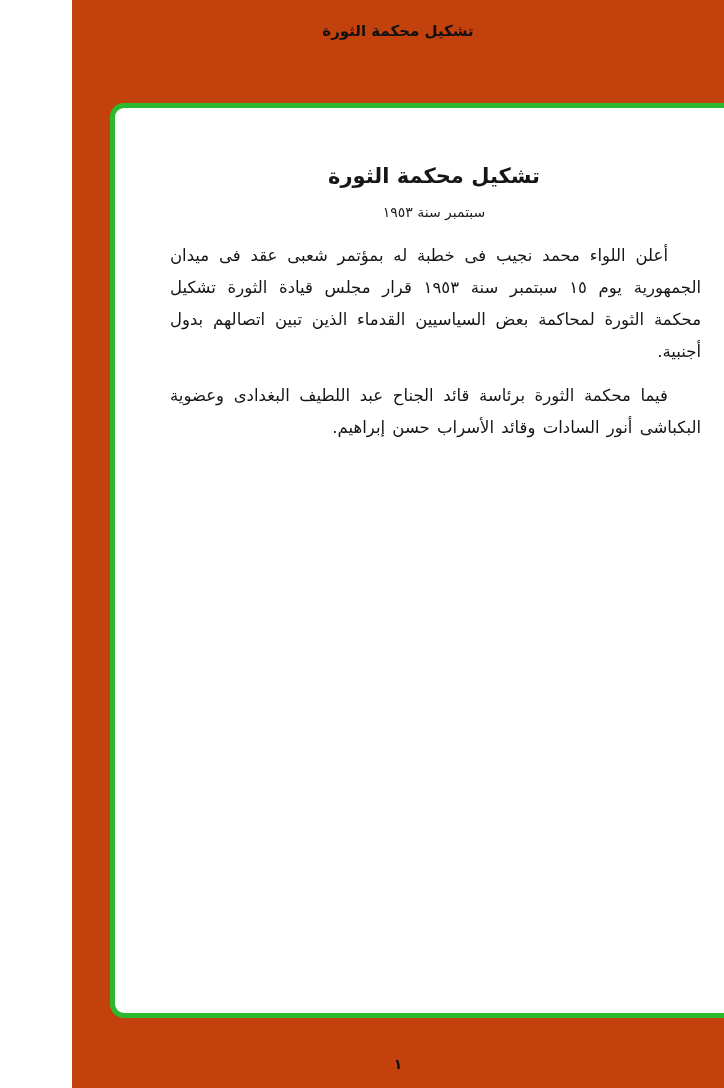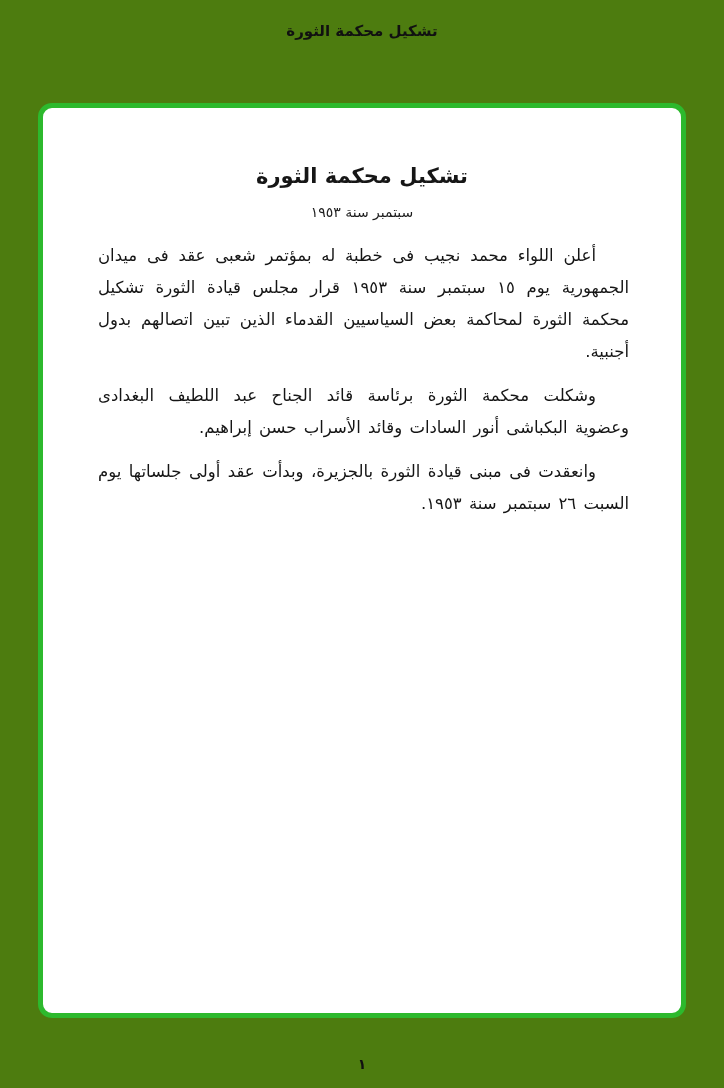--- a/index.html
+++ b/index.html
@@ -9,24 +9,24 @@
   }
   body {
     width: 724px;
     height: 1088px;
     position: relative;
     font-family: "DejaVu Sans", sans-serif;
     color: #1b1b1b;
     direction: rtl;
   }
   .page {
-    width: 724px;
+    width: 652px;
     height: 1088px;
     position: relative;
-    background: #4d7c0f;
+    background: #c2410c;
     overflow: hidden;
   }
   .header {
     position: absolute;
     top: 22px;
     left: 0;
     right: 0;
     text-align: center;
   }
   .header-title {
@@ -101,23 +101,22 @@
 
   <div class="green-frame">
     <div class="frame-inner">
 
       <div class="doc-title">تشكيل محكمة الثورة</div>
 
       <div class="doc-subtitle">سبتمبر سنة ١٩٥٣</div>
 
       <p class="para">أعلن اللواء محمد نجيب فى خطبة له بمؤتمر شعبى عقد فى ميدان الجمهورية يوم ١٥ سبتمبر سنة ١٩٥٣ قرار مجلس قيادة الثورة تشكيل محكمة الثورة لمحاكمة بعض السياسيين القدماء الذين تبين اتصالهم بدول أجنبية.</p>
 
-      <p class="para">وشكلت محكمة الثورة برئاسة قائد الجناح عبد اللطيف البغدادى وعضوية البكباشى أنور السادات وقائد الأسراب حسن إبراهيم.</p>
+      <p class="para">فيما محكمة الثورة برئاسة قائد الجناح عبد اللطيف البغدادى وعضوية البكباشى أنور السادات وقائد الأسراب حسن إبراهيم.</p>
 
-      <p class="para">وانعقدت فى مبنى قيادة الثورة بالجزيرة، وبدأت عقد أولى جلساتها يوم السبت ٢٦ سبتمبر سنة ١٩٥٣.</p>
 
 
     </div>
   </div>
 
   <div class="page-number">١</div>
 
 </div>
 
 </body></html>

